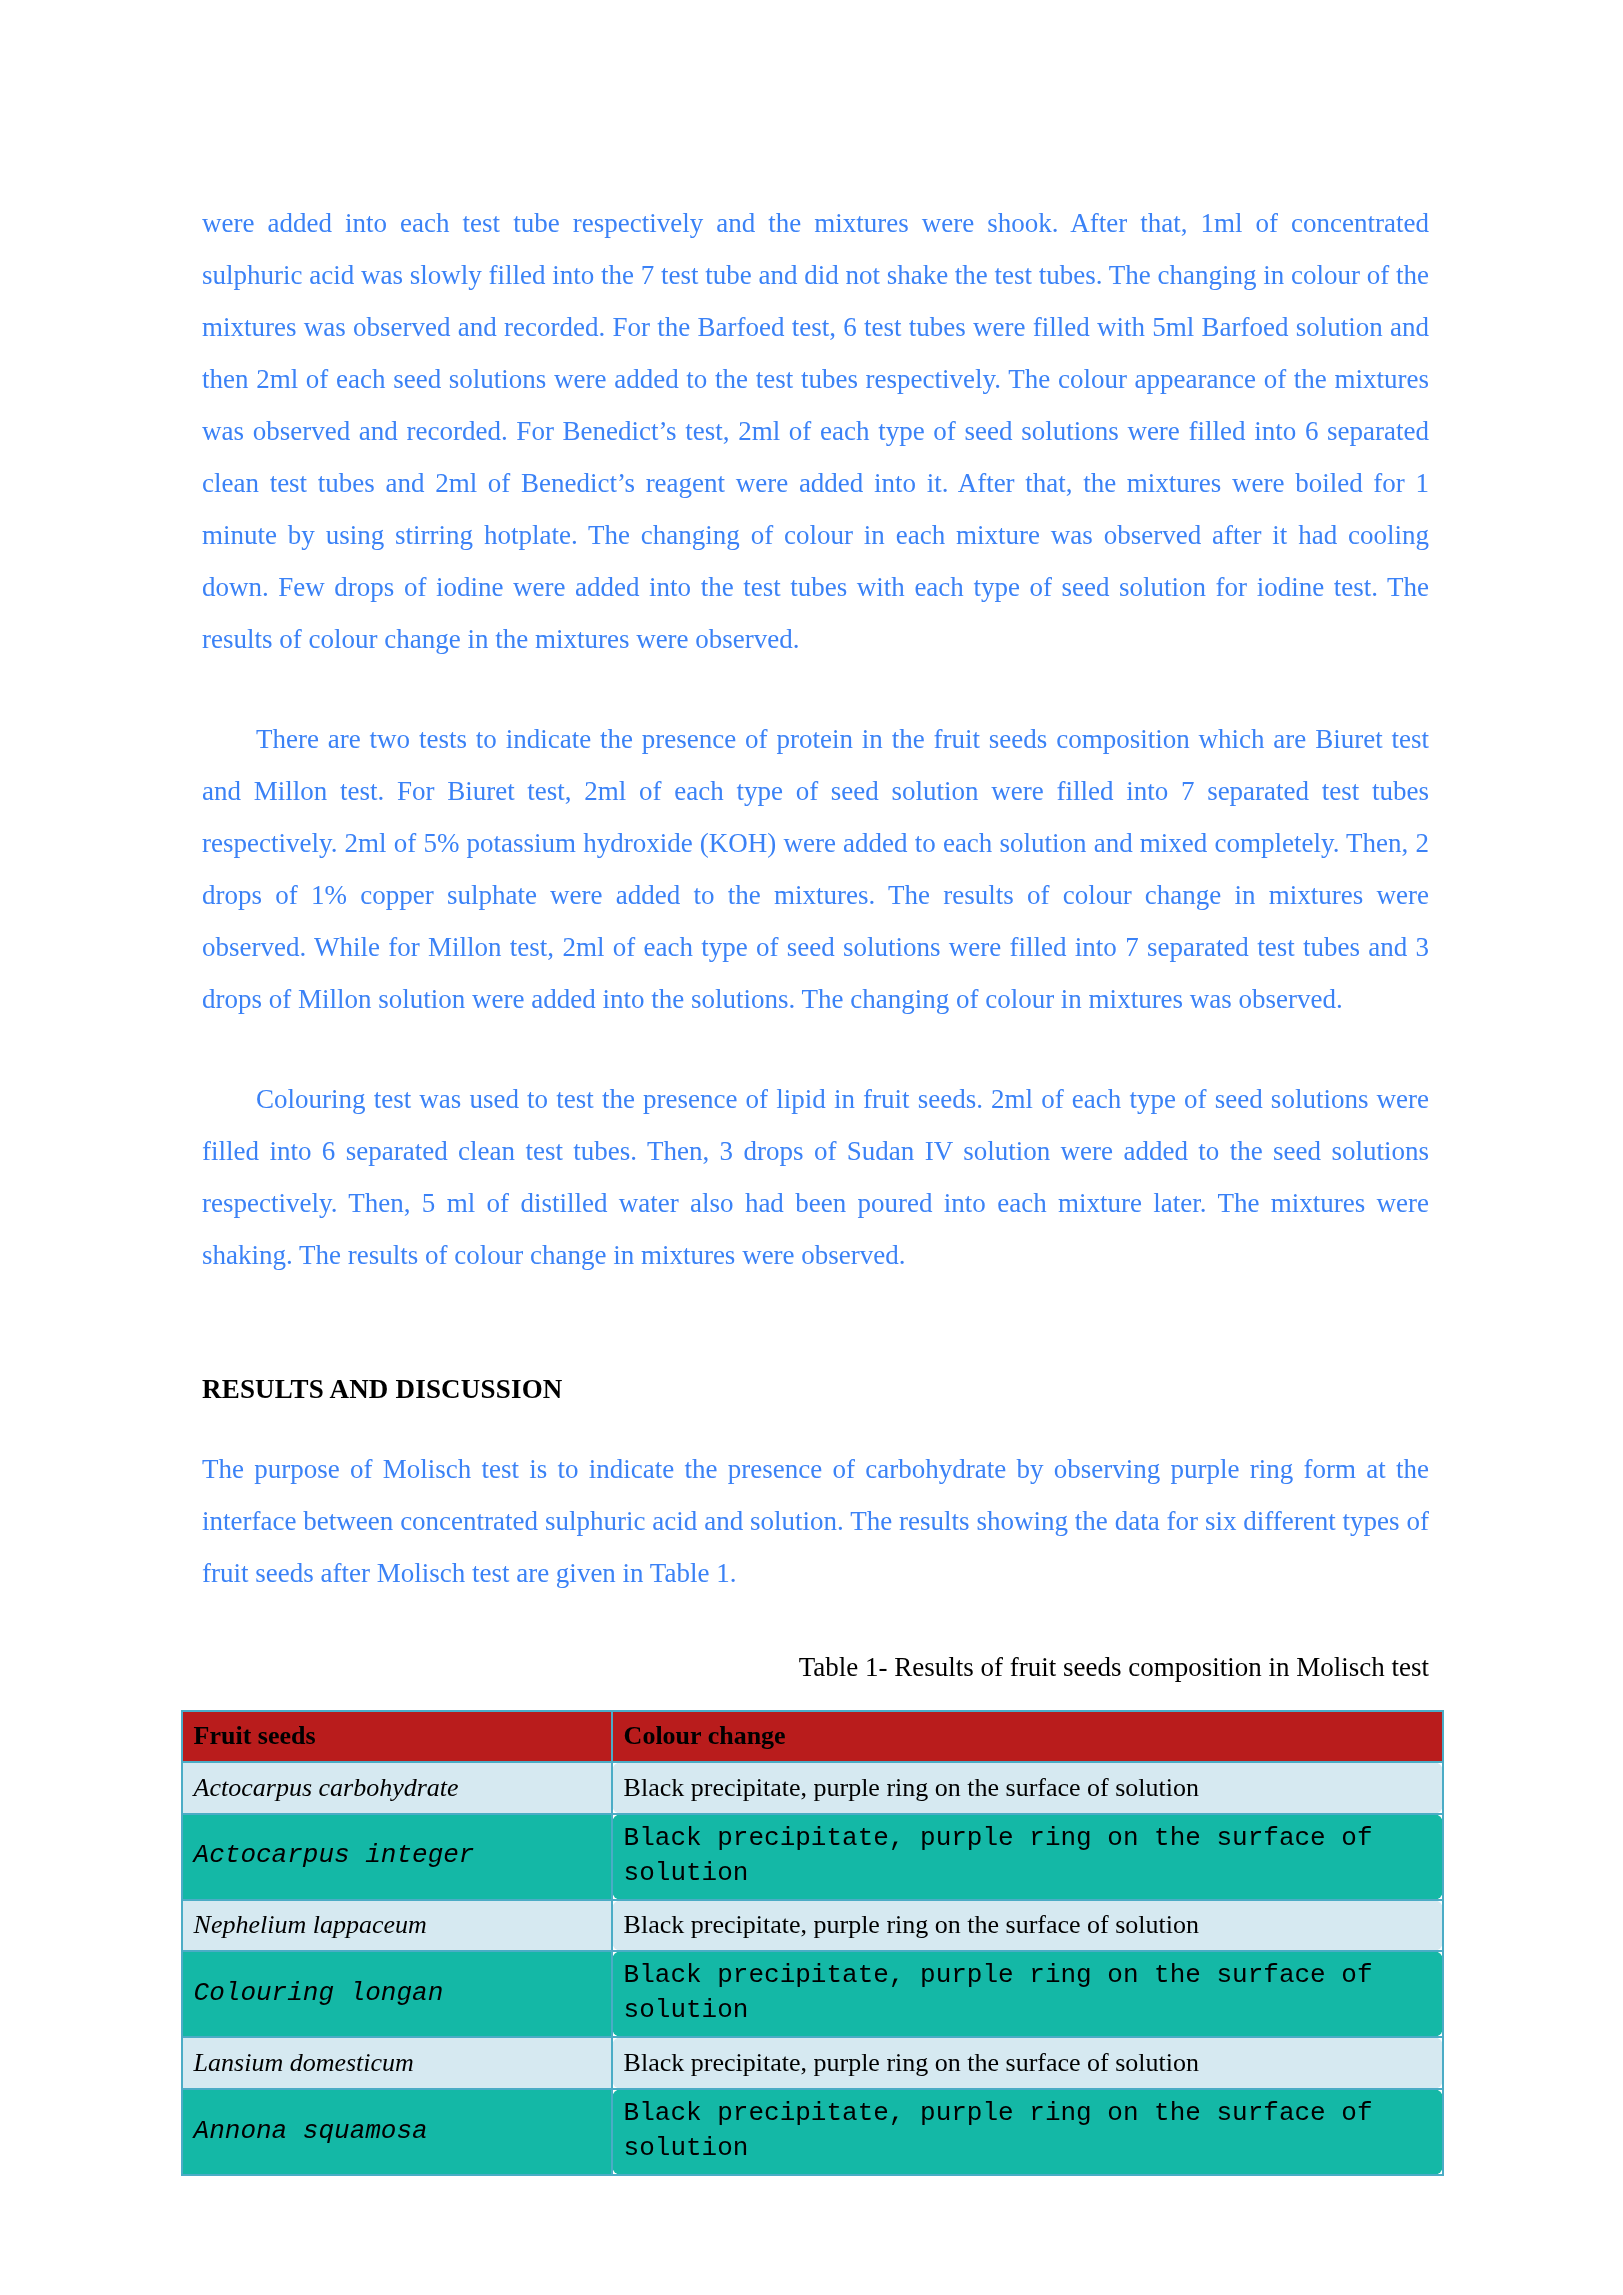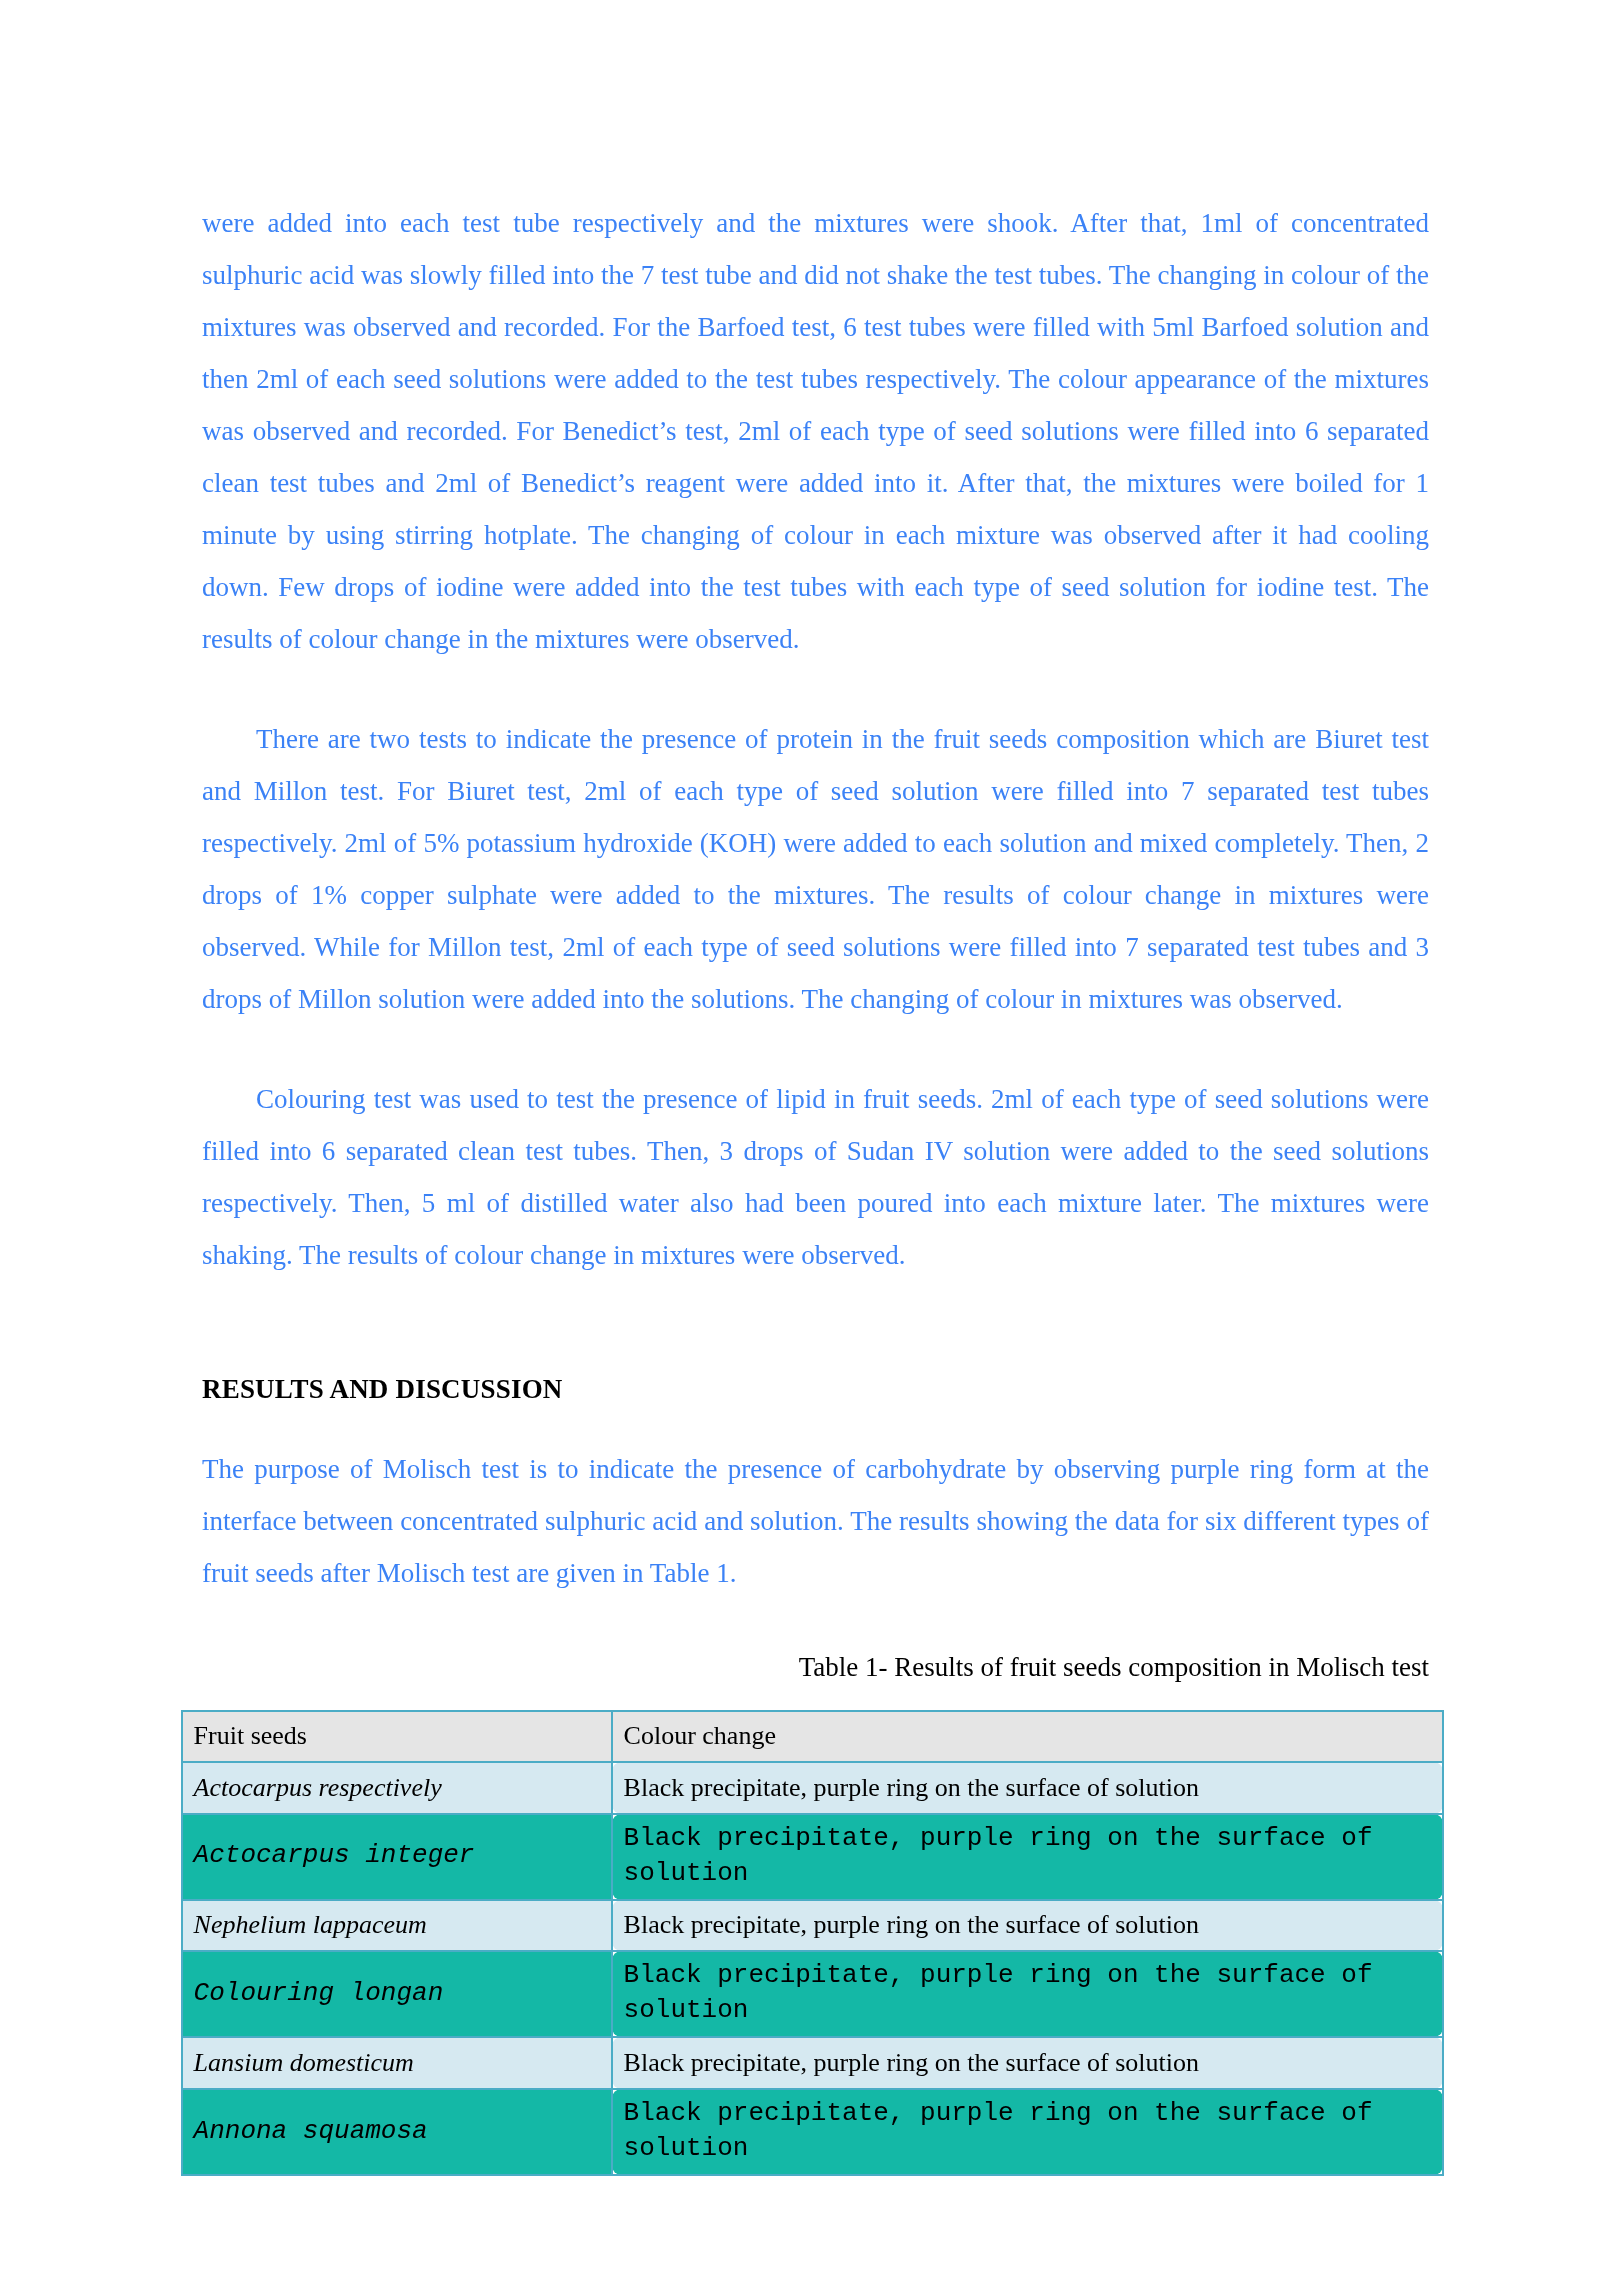--- a/index.html
+++ b/index.html
@@ -79,22 +79,22 @@
     border: 2.4px solid #4BACC6;
     padding: 6.3px 11px 8px 11px;
     font-size: 26px;
     line-height: 35px;
     text-align: left;
     vertical-align: middle;
     height: 40px;
     box-sizing: border-box;
   }
   table.results-table thead th {
-    font-weight: normal;
-    background: #e5e5e5;
+    font-weight: bold;
+    background: #b91c1c;
   }
   table.results-table tbody tr.shade td {
     background: #D6E9F1;
   }
   table.results-table tbody tr.plain td {
     background: #14b8a6;
     font-family: Liberation Mono, monospace;
   }
   table.results-table td.seed-name {
     font-style: italic;
@@ -140,21 +140,21 @@
         <col class="col-colour">
       </colgroup>
       <thead>
         <tr>
           <th>Fruit seeds</th>
           <th>Colour change</th>
         </tr>
       </thead>
       <tbody>
         <tr class="shade">
-          <td class="seed-name">Actocarpus respectively</td>
+          <td class="seed-name">Actocarpus carbohydrate</td>
           <td class="colour-value">Black precipitate, purple ring on the surface of solution</td>
         </tr>
         <tr class="plain">
           <td class="seed-name">Actocarpus integer</td>
           <td class="colour-value">Black precipitate, purple ring on the surface of solution</td>
         </tr>
         <tr class="shade">
           <td class="seed-name">Nephelium lappaceum</td>
           <td class="colour-value">Black precipitate, purple ring on the surface of solution</td>
         </tr>

